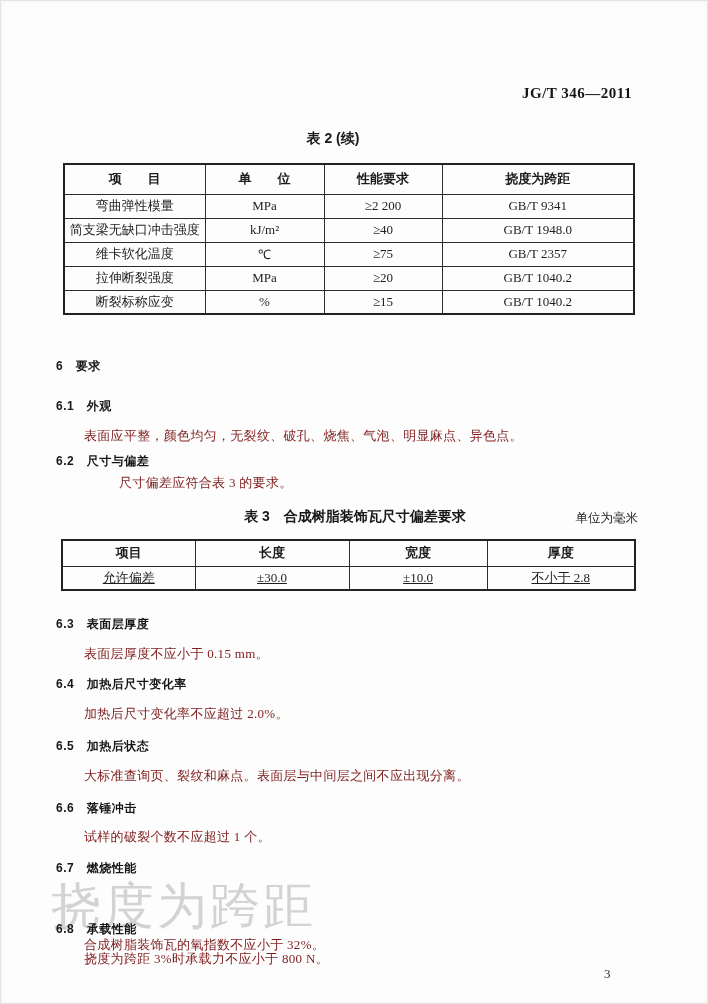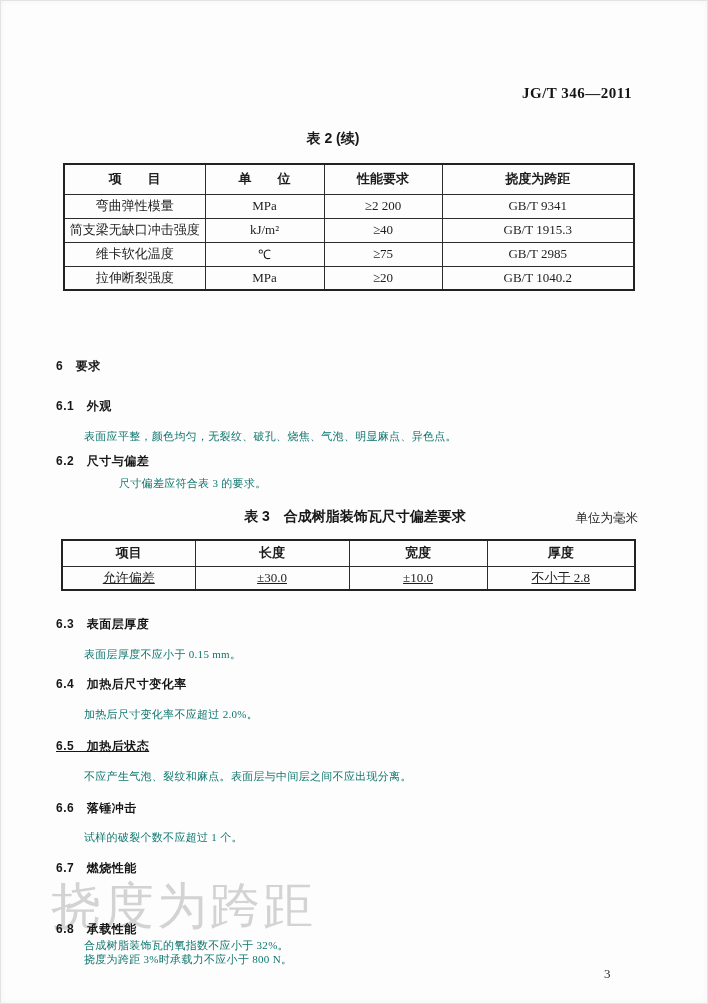--- a/index.html
+++ b/index.html
@@ -52,29 +52,29 @@
   #table3 th { height:26px; }
   #table3 td { height:24px;text-decoration:underline; }
 
   .sec-h {
     position:absolute; left:55px;
     font-family:"Liberation Sans", sans-serif; font-weight:bold;
     font-size:12px; color:#161616; line-height:20px; letter-spacing:0.5px;
   }
   .sec-b {
     position:absolute; left:83px;
-    font-size:11px; color:#0f766e; line-height:20px; letter-spacing:0.3px;
+    font-size:13px; color:#7f1d1d; line-height:20px; letter-spacing:0.3px;
   }
 
   #h60  { top:355px; } 
   #h61  { top:395px;text-align:center; }  #b61 { top:425px; }
   #h62  { top:450px; }  #b62 { top:472px;margin-left:35px; }
   #h63  { top:613px; }  #b63 { top:643px; }
   #h64  { top:673px; }  #b64 { top:703px; }
-  #h65  { top:735px;text-decoration:underline; }  #b65 { top:765px; }
+  #h65  { top:735px; }  #b65 { top:765px; }
   #h66  { top:797px; }  #b66 { top:826px; }
   #h67  { top:857px; }  #b67 { top:934px; }
   #h68  { top:918px; }  #b68 { top:948px; }
 
   .watermark {
     position:absolute; top:872px; left:50px;
     font-family:"Liberation Serif", serif;
     font-size:50px; color:rgba(160,160,160,0.45);
     letter-spacing:3px; white-space:nowrap; z-index:0;
     pointer-events:none;
@@ -115,32 +115,38 @@
       <tr>
         <td>弯曲弹性模量</td>
         <td>MPa</td>
         <td>≥2 200</td>
         <td>GB/T 9341</td>
       </tr>
       <tr>
         <td>简支梁无缺口冲击强度</td>
         <td>kJ/m²</td>
         <td>≥40</td>
-        <td>GB/T 1915.3</td>
+        <td>GB/T 1948.0</td>
       </tr>
       <tr>
         <td>维卡软化温度</td>
         <td>℃</td>
         <td>≥75</td>
-        <td>GB/T 2985</td>
+        <td>GB/T 2357</td>
       </tr>
       <tr>
         <td>拉伸断裂强度</td>
         <td>MPa</td>
         <td>≥20</td>
+        <td>GB/T 1040.2</td>
+      </tr>
+      <tr>
+        <td>断裂标称应变</td>
+        <td>%</td>
+        <td>≥15</td>
         <td>GB/T 1040.2</td>
       </tr>
     </tbody>
       </table>
 
     <div id="h60" class="sec-h">6　要求</div>
 
     <div id="h61" class="sec-h">6.1　外观</div>
     <div id="b61" class="sec-b">表面应平整，颜色均匀，无裂纹、破孔、烧焦、气泡、明显麻点、异色点。</div>
 
@@ -175,21 +181,21 @@
     </tbody>
       </table>
 
     <div id="h63" class="sec-h">6.3　表面层厚度</div>
     <div id="b63" class="sec-b">表面层厚度不应小于 0.15 mm。</div>
 
     <div id="h64" class="sec-h">6.4　加热后尺寸变化率</div>
     <div id="b64" class="sec-b">加热后尺寸变化率不应超过 2.0%。</div>
 
     <div id="h65" class="sec-h">6.5　加热后状态</div>
-    <div id="b65" class="sec-b">不应产生气泡、裂纹和麻点。表面层与中间层之间不应出现分离。</div>
+    <div id="b65" class="sec-b">大标准查询页、裂纹和麻点。表面层与中间层之间不应出现分离。</div>
 
     <div id="h66" class="sec-h">6.6　落锤冲击</div>
     <div id="b66" class="sec-b">试样的破裂个数不应超过 1 个。</div>
 
     <div id="h67" class="sec-h">6.7　燃烧性能</div>
     <div id="b67" class="sec-b">合成树脂装饰瓦的氧指数不应小于 32%。</div>
 
     <div id="h68" class="sec-h">6.8　承载性能</div>
     <div id="b68" class="sec-b">挠度为跨距 3%时承载力不应小于 800 N。</div>
 

